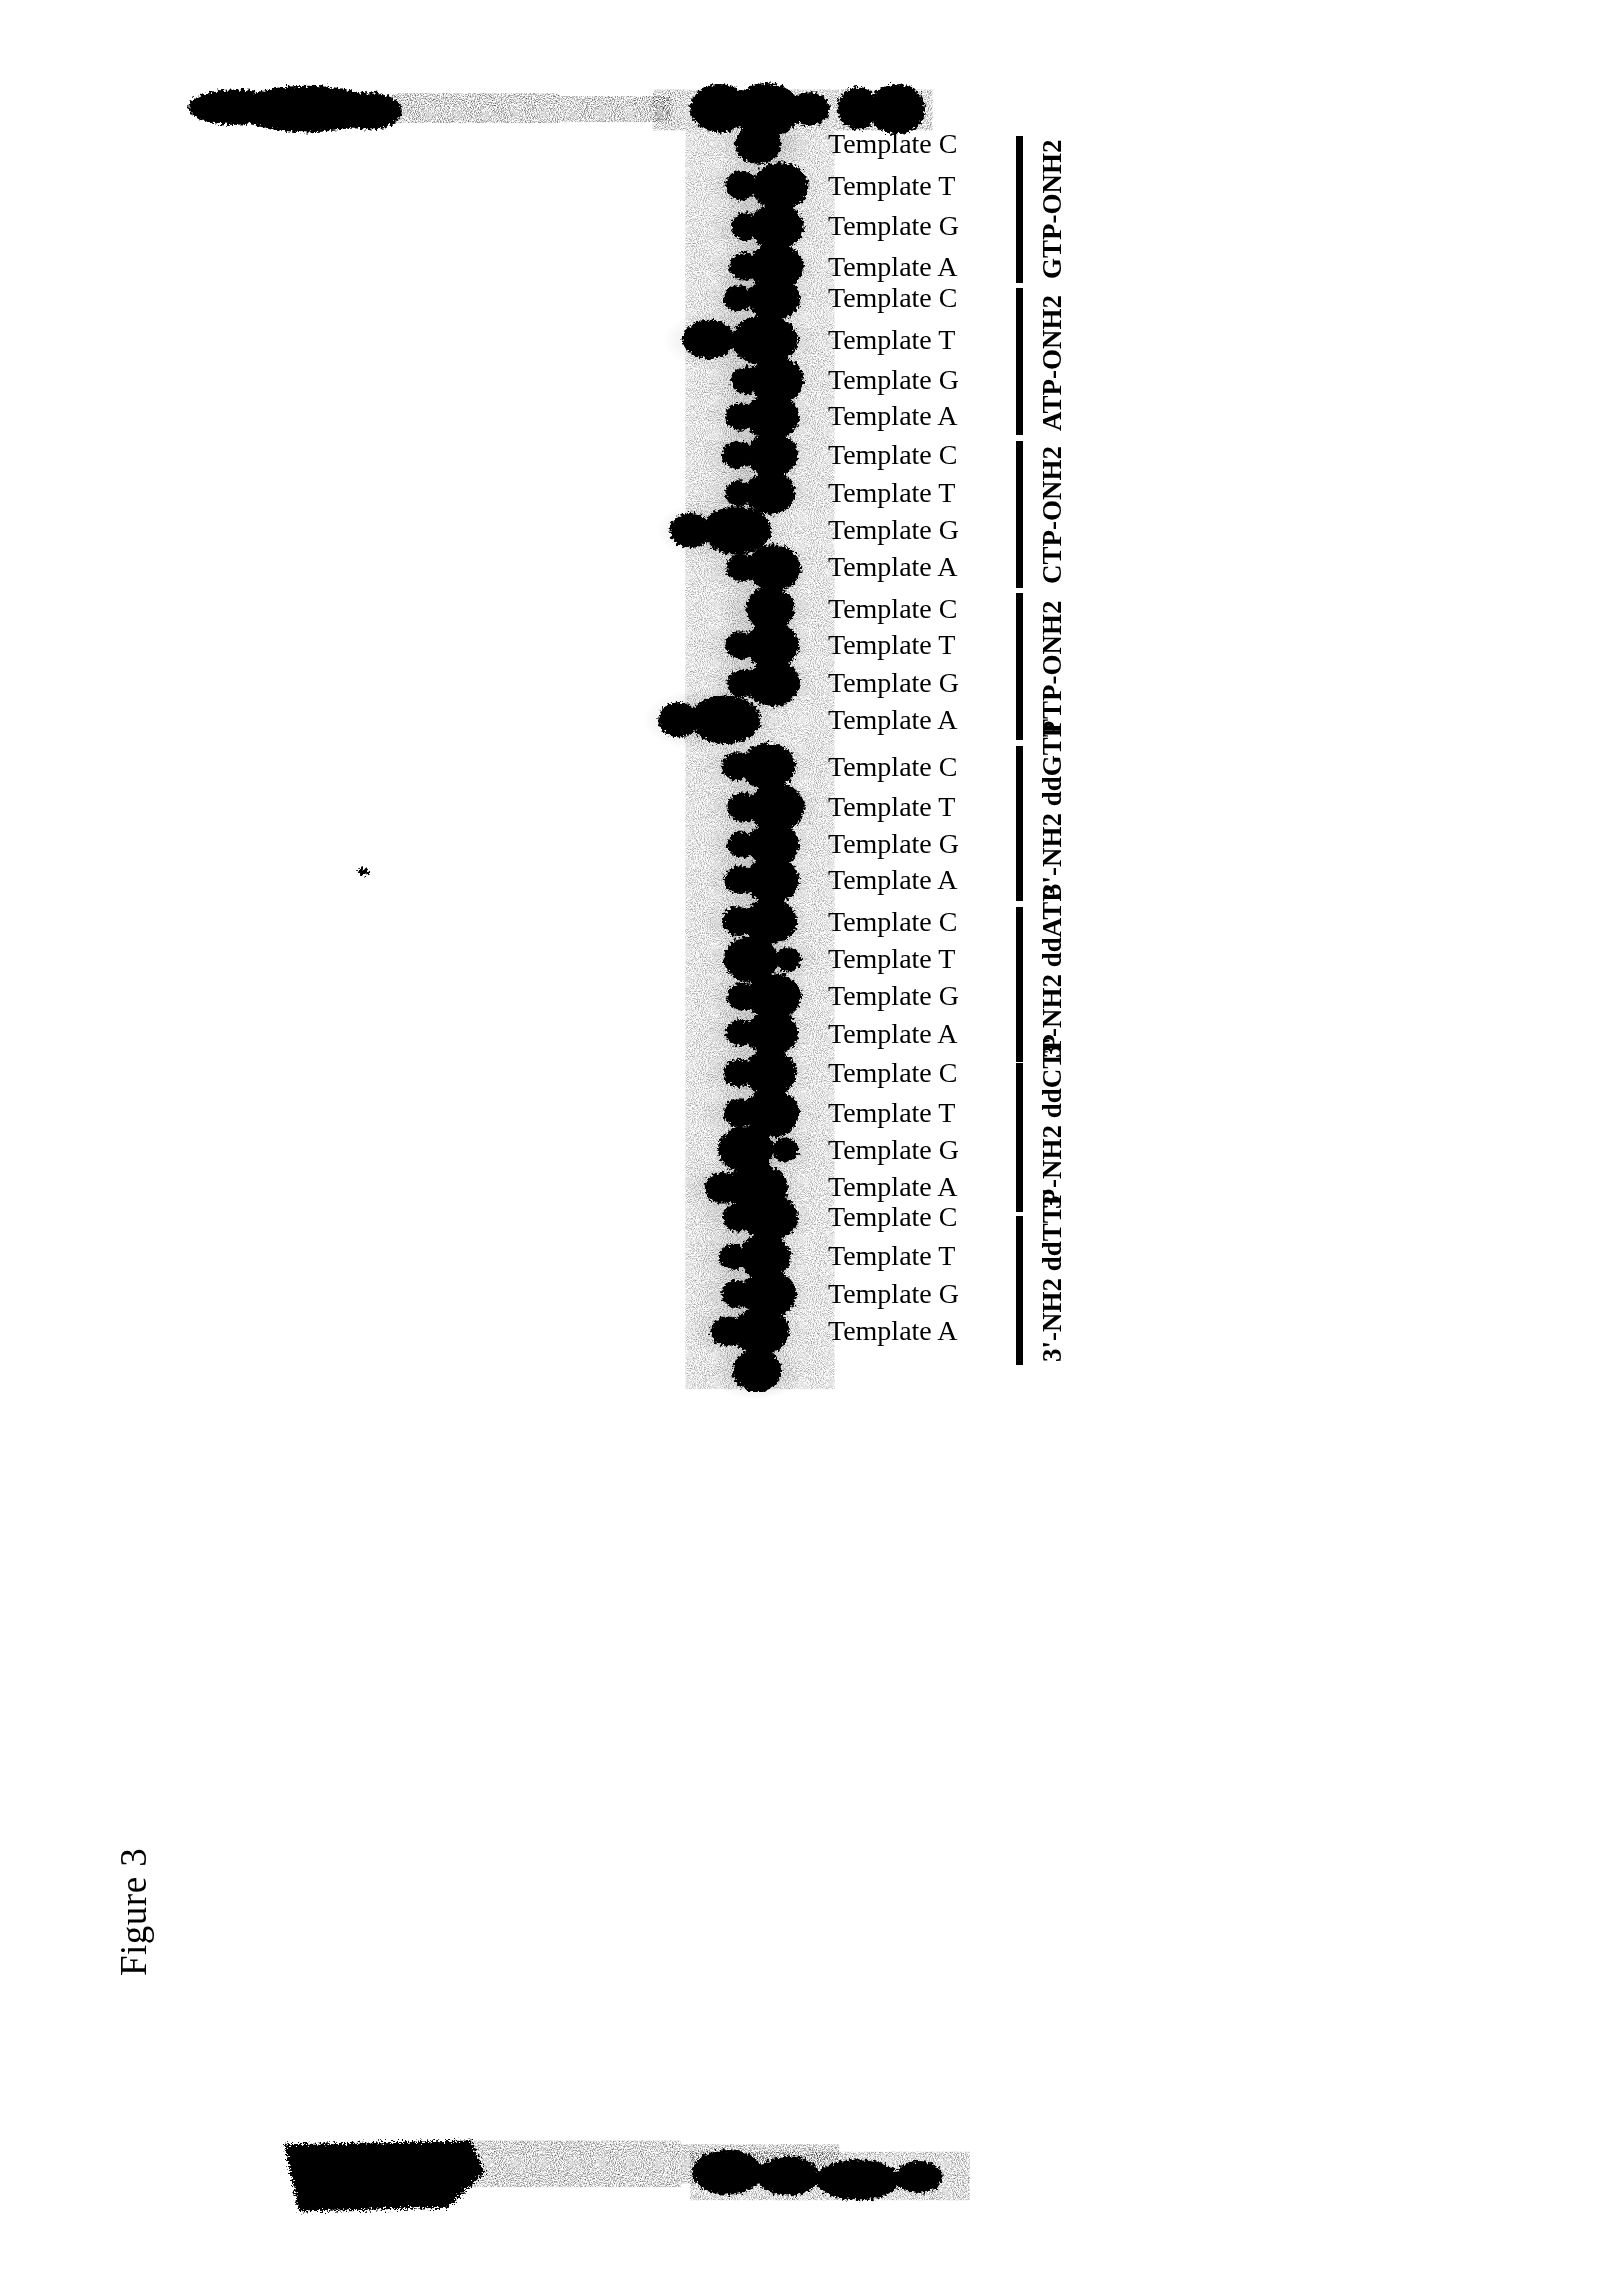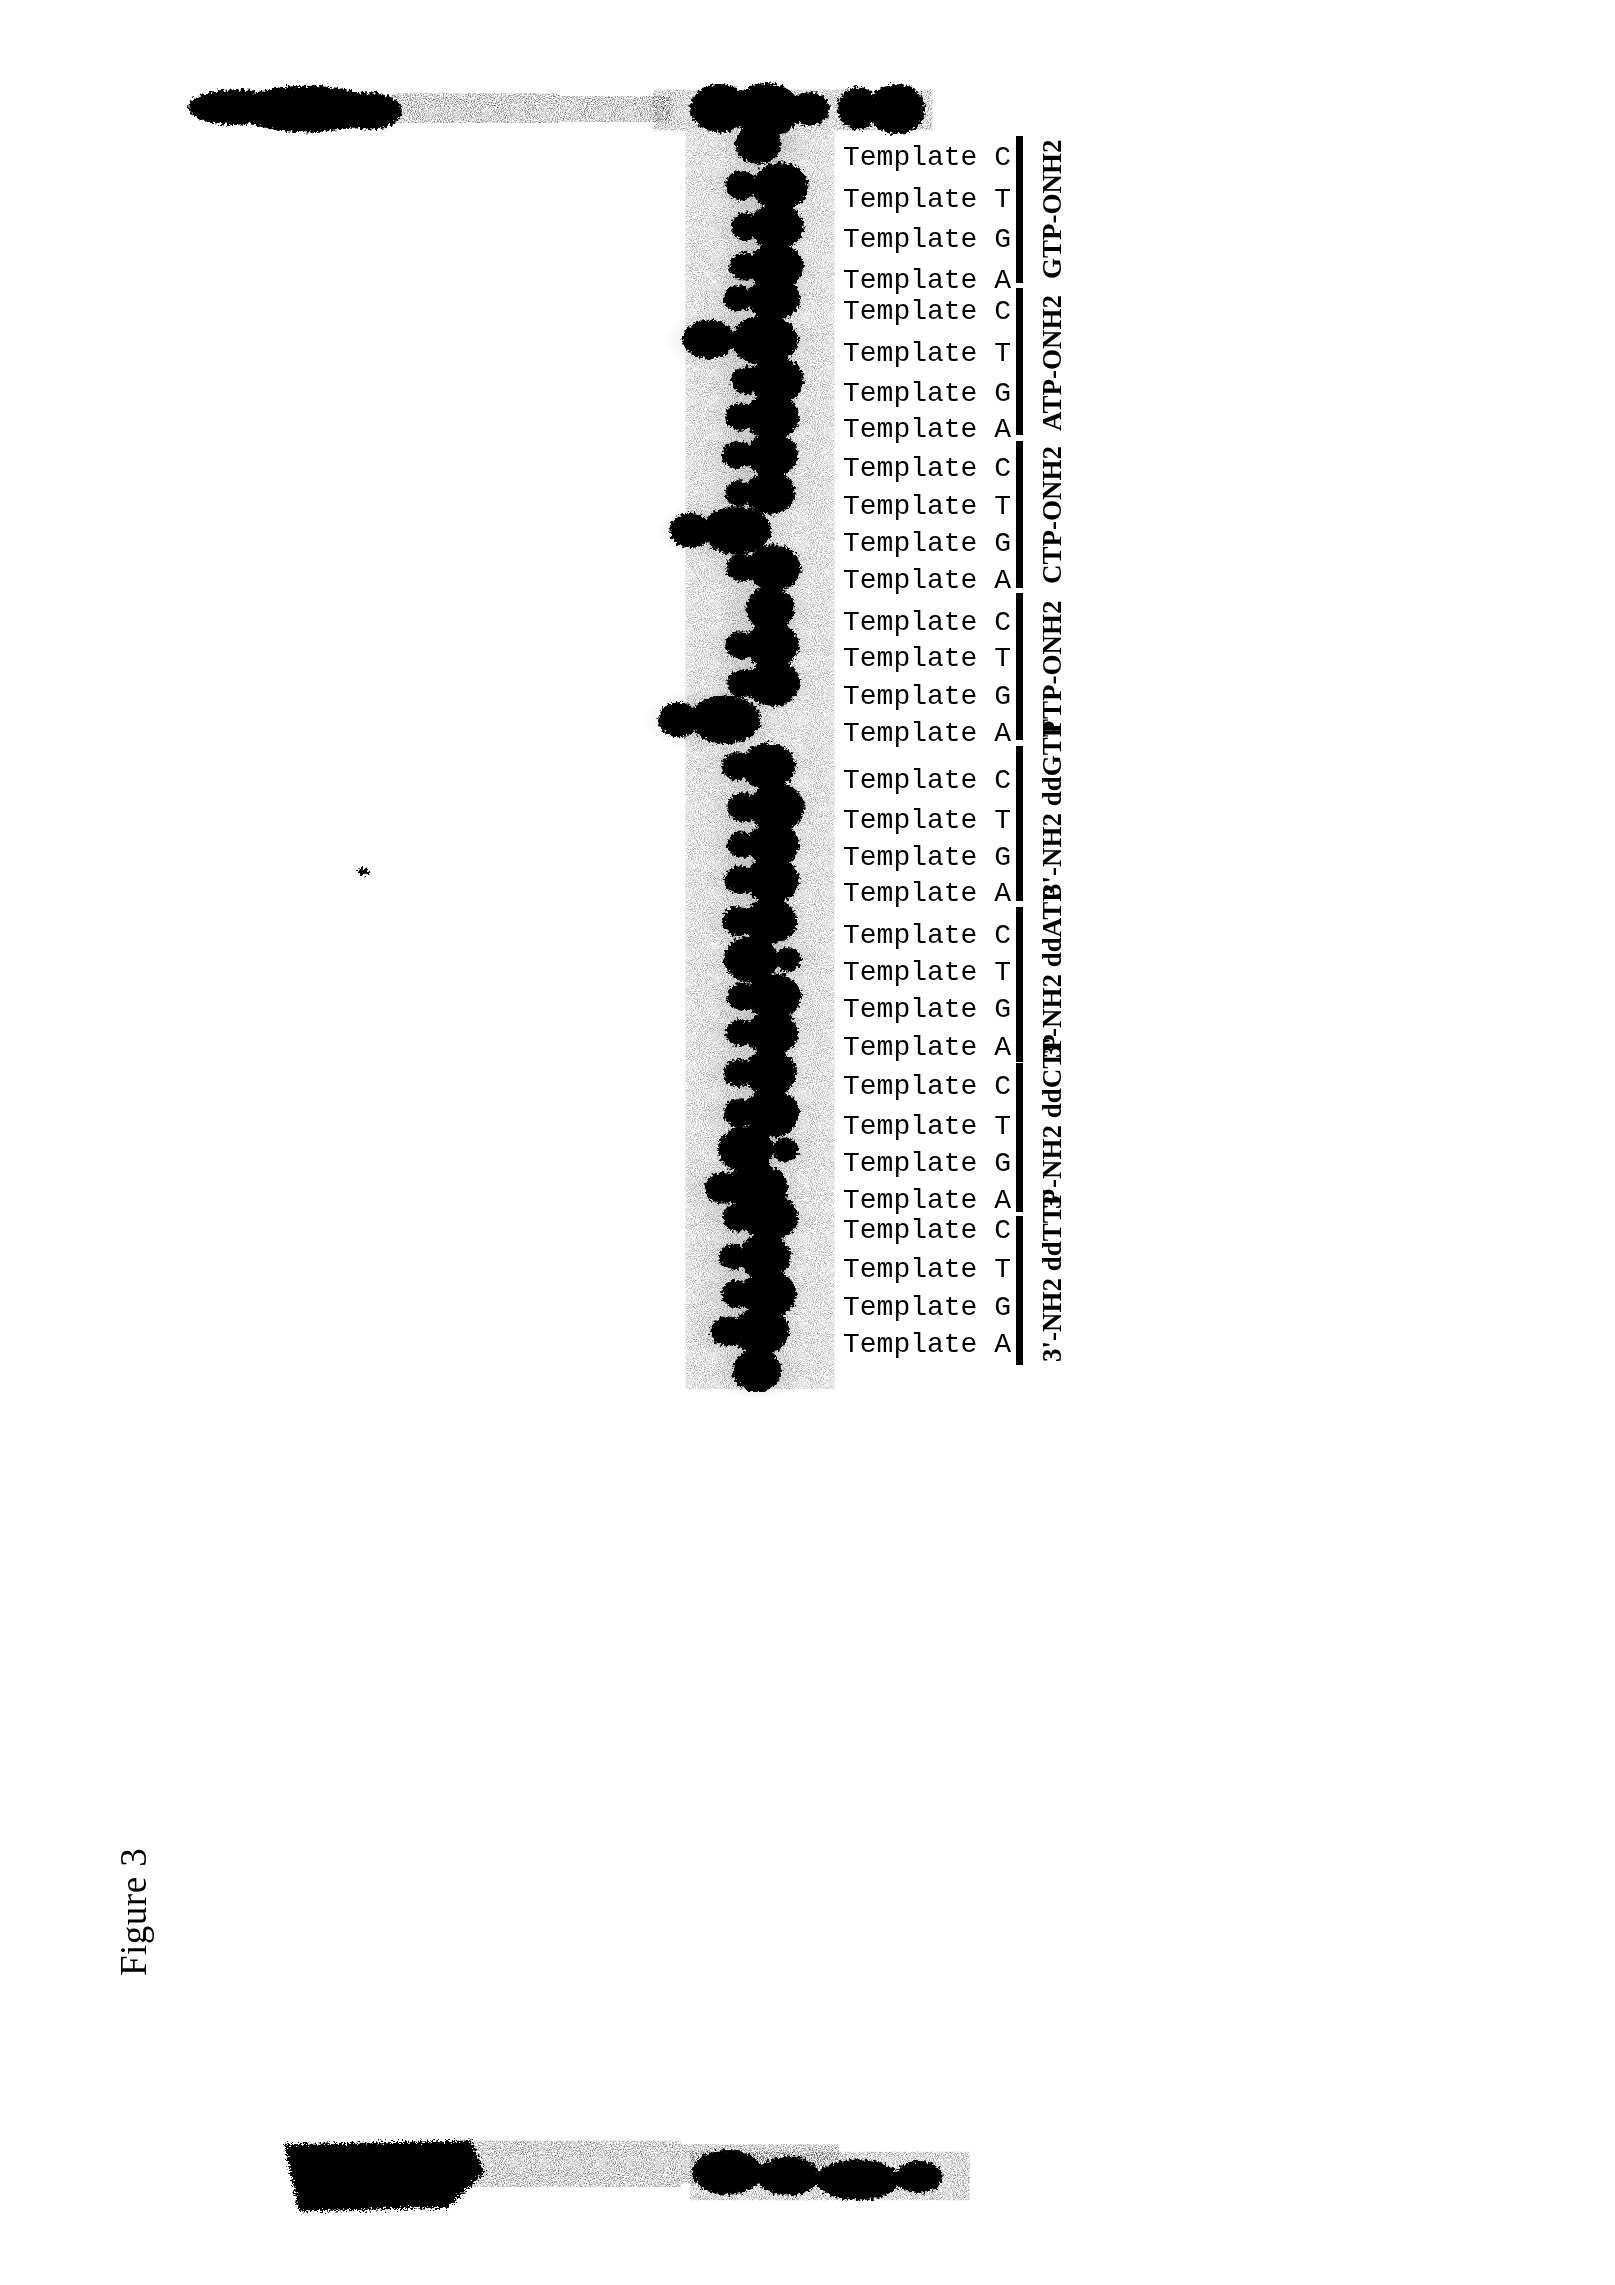--- a/index.html
+++ b/index.html
@@ -43,26 +43,24 @@
     position: absolute;
     left: 828px;
     top: 131px;
     width: 186px;
     height: 2014px;
   }
   .template-label {
     position: absolute;
     left: 0;
     width: 183px;
-    text-align: right;
     font-size: 28px;
     line-height: 32px;
-    font-family: Liberation Mono, monospace;
+    font-family: Liberation Serif, serif;
     white-space: nowrap;
-    margin-top: 14px;
   }
 
   
   #group-column {
     position: absolute;
     left: 1016px;
     top: 131px;
     width: 112px;
     height: 2032px;
   }

